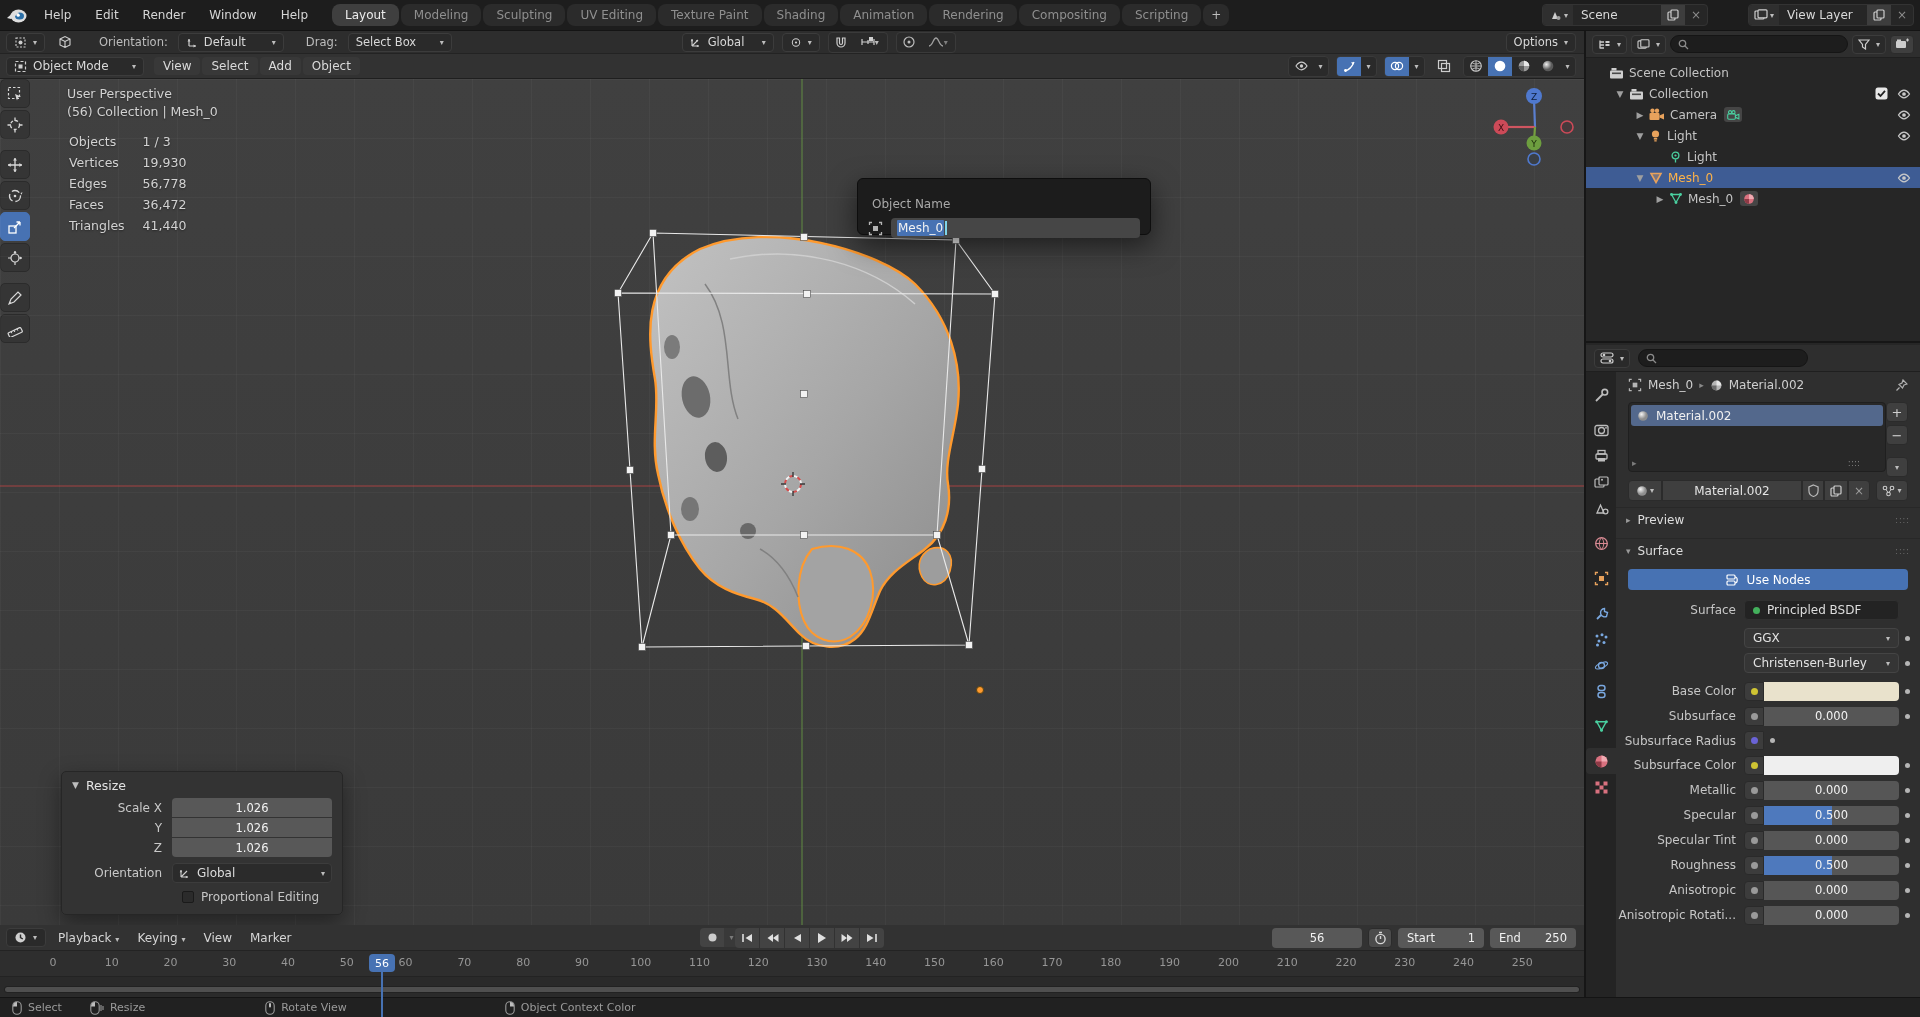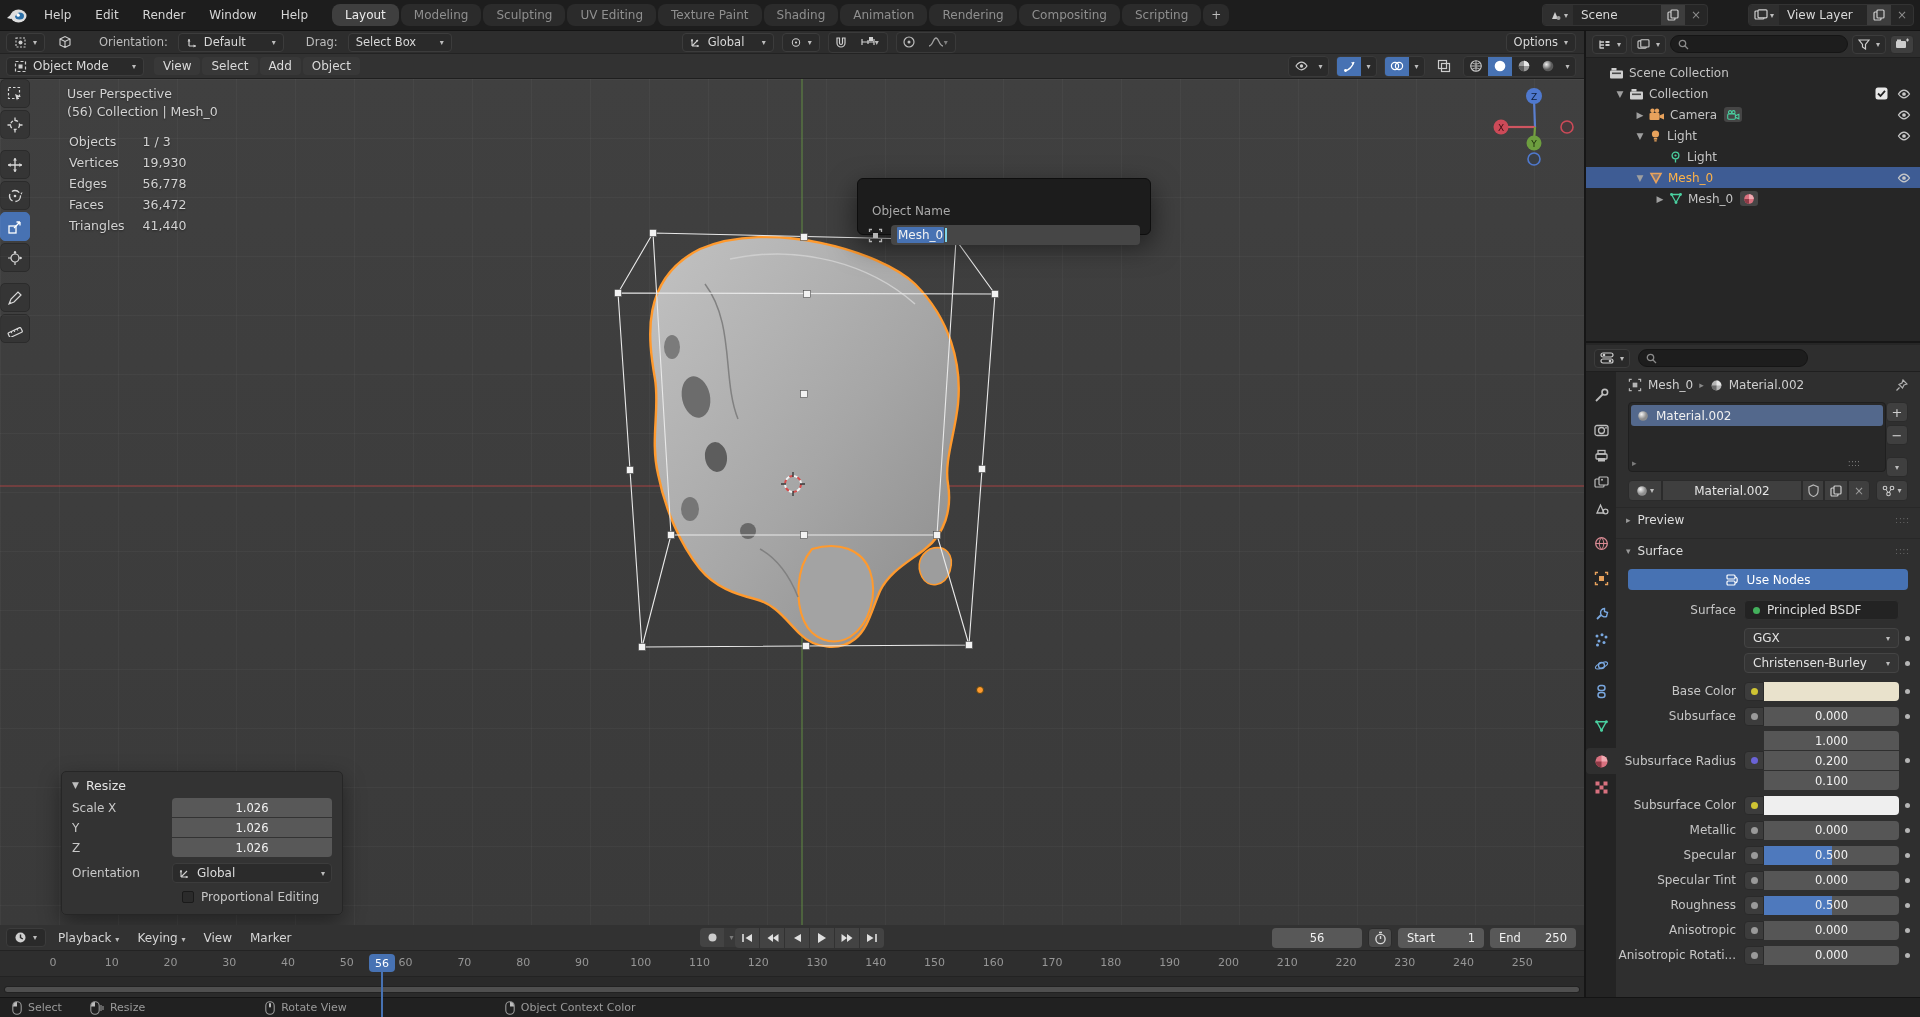--- a/index.html
+++ b/index.html
@@ -37,31 +37,31 @@
 #vstats{left:67px;top:6px;line-height:18px;color:#d2d2d2;font-size:12.5px;text-shadow:0 1px 2px rgba(0,0,0,.4)}
 #vstats .dim{margin-top:10px}
 #vstats table td{padding:0 0 1px 0;font-size:12.5px;color:#d2d2d2}
 #vstats table td.v{padding-left:16px}
 
 #toolshelf{left:8px;top:16px;display:flex;flex-direction:column;gap:2px}
 .tool{width:30px;height:29px;border-radius:5px;background:#353535;border:1px solid #2b2b2b;display:flex;align-items:center;justify-content:center}
 .tool.active{background:#4772b3;border-color:#4772b3}
 .tgap{height:7px}
 
-#obj-popup{left:857px;top:99px;width:294px;height:57px;background:#1c1c1c;border:1px solid #0e0e0e;border-radius:6px;box-shadow:0 10px 28px rgba(0,0,0,.55);padding:24px 10px}
+#obj-popup{left:857px;top:99px;width:294px;height:57px;background:#1c1c1c;border:1px solid #0e0e0e;border-radius:6px;box-shadow:0 10px 28px rgba(0,0,0,.55);padding:17px 10px}
 #obj-popup .ptitle{color:#a9a9a9;font-size:12px;margin:1px 0 7px 4px}
 #obj-popup .prow{display:flex;align-items:center;gap:8px}
 #obj-popup .pfield{flex:1;height:20px;background:#464646;border-radius:4px;display:flex;align-items:center;padding:0 6px;color:#f2f2f2}
 #obj-popup .sel{background:#4772b3;padding:1px 1px;border-radius:1px}
 #obj-popup .caret{display:inline-block;width:1.5px;height:14px;background:#7fd4e8;margin-left:1px}
 
 #resize-panel{left:61px;top:692px;width:282px;background:rgba(51,51,51,.97);border:1px solid #262626;border-radius:5px;box-shadow:0 8px 22px rgba(0,0,0,.4);padding-bottom:10px}
 #resize-panel .rhead{height:26px;display:flex;align-items:center;gap:7px;padding:0 10px;color:#e3e3e3;font-size:12.5px}
 #resize-panel .rrow{display:flex;align-items:center;margin:0 10px 1px 10px}
-#resize-panel .rlab{width:100px;padding-right:10px;color:#c9c9c9}
+#resize-panel .rlab{width:100px;text-align:right;padding-right:10px;color:#c9c9c9}
 #resize-panel .rval{flex:1;height:19px;background:#585858;color:#f2f2f2;display:flex;align-items:center;justify-content:center;font-size:11.5px}
 #resize-panel .rrow.first .rval{border-radius:4px 4px 0 0}
 #resize-panel .rrow.last .rval{border-radius:0 0 4px 4px}
 #resize-panel .rdrop{flex:1;height:20px;background:#2b2b2b;border:1px solid #3c3c3c;border-radius:4px;display:flex;align-items:center;gap:6px;padding:0 6px;color:#dcdcdc}
 #resize-panel .rcheck{display:flex;align-items:center;gap:7px;margin:7px 10px 0 120px;color:#c5c5c5}
 .cbox{width:12px;height:12px;background:#2b2b2b;border:1px solid #1a1a1a;border-radius:2px}
 
 #sidegizmos{right:12px;top:95px;display:flex;flex-direction:column;gap:9px;align-items:center}
 
 #timeline{left:0;top:925px;width:1584px;height:72px;background:#2b2b2b}
@@ -1220,25 +1220,20 @@
             <div class="fval">
               <span>0.000</span>
             </div>
             <span class="keydot"></span>
           </div>
           <div class="frow" style="height: auto;">
             <span class="flab">Subsurface Radius</span>
             <span class="sockchip">
               <span class="dot" style="background: rgb(106, 99, 214);"></span>
             </span>
-            <div class="vecwrap">
-              <div class="vec">1.000</div>
-              <div class="vec">0.200</div>
-              <div class="vec">0.100</div>
-            </div>
             <span class="keydot"></span>
           </div>
           <div class="frow">
             <span class="flab">Subsurface Color</span>
             <span class="sockchip">
               <span class="dot" style="background: rgb(207, 196, 51);"></span>
             </span>
             <div class="fval" style="background: rgb(239, 239, 239);"></div>
             <span class="keydot"></span>
           </div>

